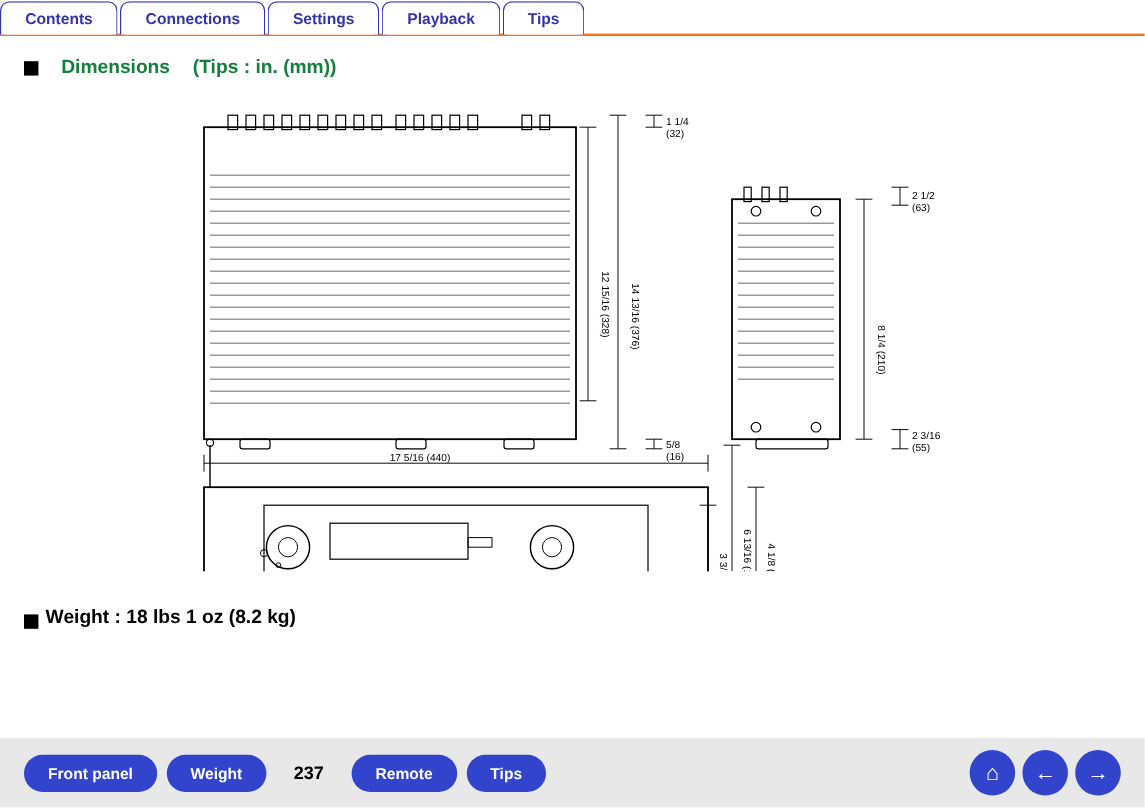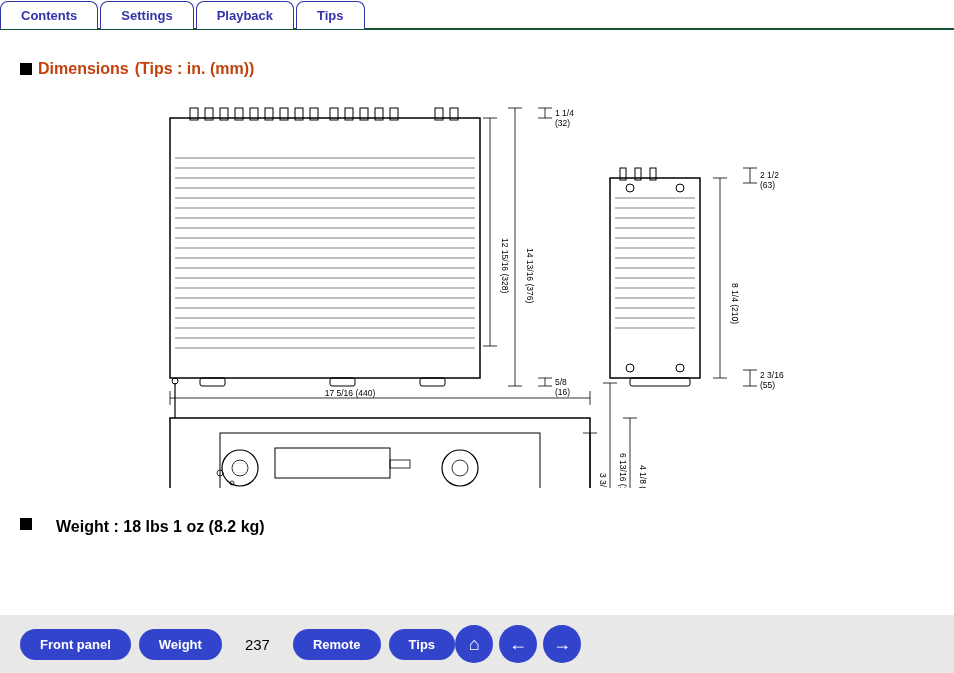--- a/index.html
+++ b/index.html
@@ -9,22 +9,22 @@
       background: #fff;
       font-family: Arial, sans-serif;
       font-size: 13px;
       overflow: hidden;
       position: relative;
     }
 
     
     .nav-tabs {
       display: flex;
-      border-bottom: 2px solid #14532d;
-      margin-bottom: 22px;
+      border-bottom: 2px solid #f97316;
+      margin-bottom: 10px;
     }
     .nav-tab {
       padding: 6px 20px;
       border: 1.5px solid #3333aa;
       border-bottom: none;
       border-radius: 8px 8px 0 0;
       cursor: pointer;
       font-size: 13px;
       font-weight: bold;
       color: #3333aa;
@@ -40,25 +40,25 @@
     }
 
     
     .main-content {
       padding: 8px 20px;
     }
 
     .section-title {
       font-size: 16px;
       font-weight: bold;
-      color: #c2410c;
+      color: #15803d;
       margin-bottom: 10px;
       display: flex;
       align-items: center;
-      gap: 6px;
+      gap: 19px;
     }
     .section-title .square-icon {
       width: 12px;
       height: 12px;
       background: #000;
       display: inline-block;
     }
 
     
     .diagrams-svg-area {
@@ -68,34 +68,35 @@
       margin-bottom: 5px;
       text-align: center;
     }
 
     .weight-section {
       font-size: 16px;
       font-weight: bold;
       color: #000;
       margin: 10px 0 15px 0;
       display: flex;
-      align-items: flex-start;
-      gap: 24px;
+      align-items: flex-end;
+      gap: 6px;
     }
 
     
     .bottom-nav {
       position: absolute;
       bottom: 0;
       left: 0;
       right: 0;
       background: #e8e8e8;
       padding: 10px 20px;
       display: flex;
       align-items: center;
+      justify-content: space-between;
     }
     .bottom-nav-left {
       display: flex;
       gap: 8px;
       align-items: center;
     }
     .bottom-nav-right {
       display: flex;
       gap: 6px;
       align-items: center;
@@ -105,21 +106,21 @@
       color: #fff;
       border: none;
       border-radius: 20px;
       padding: 8px 20px;
       font-size: 13px;
       font-weight: bold;
       cursor: pointer;
     }
     .page-num {
       font-size: 15px;
-      font-weight: normal;
+      font-weight: bold;
       color: #000;
       padding: 0 15px;
     }
     .icon-btn {
       width: 38px;
       height: 38px;
       border-radius: 50%;
       border: none;
       cursor: pointer;
       display: flex;
@@ -139,20 +140,21 @@
     .arrow-btn-right {
       background: #3344cc;
       color: #fff;
     }
   </style>
 </head>
 <body>
 
 <div class="nav-tabs">
   <div class="nav-tab">Contents</div>
+  <div class="nav-tab">Connections</div>
   <div class="nav-tab">Settings</div>
   <div class="nav-tab">Playback</div>
   <div class="nav-tab">Tips</div>
 </div>
 
 <div class="main-content">
 
   <div class="section-title">
     <span class="square-icon"></span>
     <span style="font-weight:bold;">Dimensions</span>

